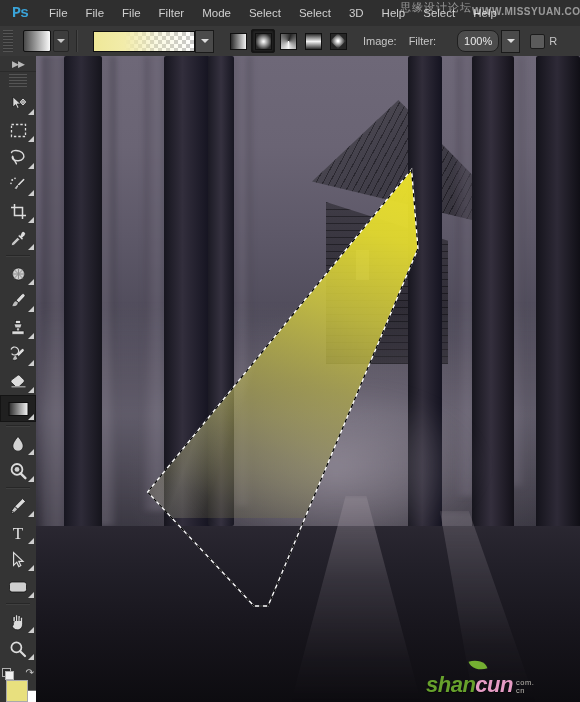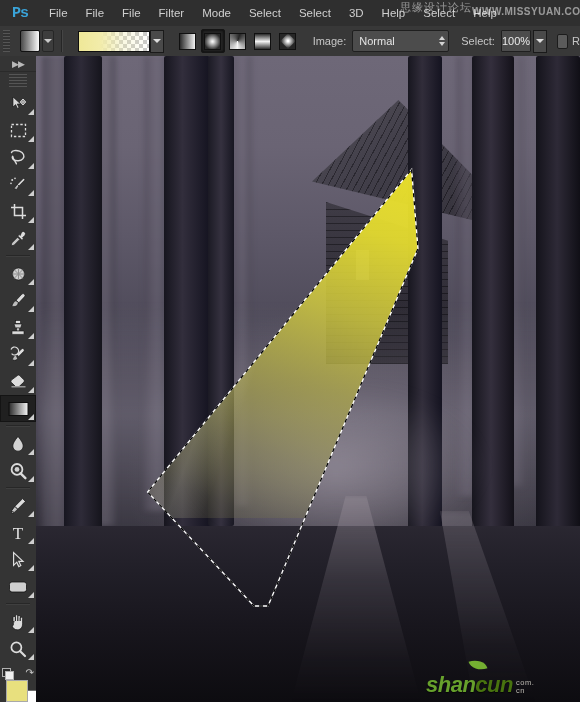--- a/index.html
+++ b/index.html
@@ -68,22 +68,22 @@
 
   .lbl{font-size:11px;color:#c6c6c6;margin-left:12px;white-space:nowrap;}
   .select{margin-left:6px;height:20px;min-width:86px;background:#4c4c4c;
           border:1px solid #1f1f1f;border-radius:2px;display:flex;
           align-items:center;justify-content:space-between;padding:0 3px 0 6px;}
   .select span{font-size:11px;color:#e4e4e4;}
   .spin{display:flex;flex-direction:column;gap:2px;margin-left:5px;}
   .spin i{border-left:3px solid transparent;border-right:3px solid transparent;}
   .spin .u{border-bottom:4px solid #d4d4d4;}
   .spin .d{border-top:4px solid #d4d4d4;}
-  .numfield{margin-left:6px;height:20px;width:40px;background:#4c4c4c;
-            border:1px solid #1f1f1f;border-radius:1px;display:flex;
+  .numfield{margin-left:21px;height:20px;width:40px;background:#4c4c4c;
+            border:1px solid #1f1f1f;border-radius:8px;display:flex;
             align-items:center;justify-content:center;}
   .numfield span{font-size:11px;color:#e9e9e9;}
   .opbox{margin-left:2px;width:17px;height:21px;background:#4a4a4a;
          border:1px solid #1a1a1a;display:flex;align-items:center;justify-content:center;}
   .opbox i{border-left:4px solid transparent;border-right:4px solid transparent;
            border-top:4px solid #ddd;}
   .chk{margin-left:10px;width:13px;height:13px;background:#5b5b5b;
        border:1px solid #1c1c1c;border-radius:2px;}
   .chklbl{font-size:11px;color:#c6c6c6;margin-left:4px;}
 
@@ -179,21 +179,21 @@
 
   .ants{position:absolute;left:70px;top:112px;width:320px;height:350px;
     pointer-events:none;}
   .ants svg{overflow:visible;}
 
   
   .shancun{position:absolute;right:8px;bottom:4px;width:146px;height:36px;
      display:flex;align-items:flex-end;opacity:.92;}
   .sc-shan{font-size:22px;font-weight:bold;color:#6fae2f;font-style:italic;
       text-shadow:0 1px 1px rgba(0,0,0,.7);letter-spacing:-.5px;}
-  .sc-cun{font-size:22px;font-weight:bold;color:#4d7c0f;font-style:italic;
+  .sc-cun{font-size:22px;font-weight:bold;color:#f9a8d4;font-style:italic;
       text-shadow:0 1px 1px rgba(0,0,0,.7);letter-spacing:-.5px;}
   .sc-dom{display:flex;flex-direction:column;margin-left:3px;margin-bottom:3px;}
   .sc-dom span{font-size:7.5px;color:#c9c6bd;line-height:8px;letter-spacing:.5px;}
   .leaf{position:absolute;left:44px;top:-3px;width:16px;height:12px;
     background:#7dbd34;border-radius:0 100% 0 100%;transform:rotate(-18deg);}
 </style>
 </head>
 <body>
 
 <div class="app">
@@ -242,29 +242,22 @@
         </div>
       <div class="gtype">
           <div class="gicon g-ref"></div>
         </div>
       <div class="gtype">
           <div class="gicon g-dia"></div>
         </div>
     </div>
 
     <div class="lbl">Image:</div>
-    <div class="select">
-      <span>Normal</span>
-      <div class="spin">
-          <i class="u"></i>
-          <i class="d"></i>
-        </div>
-    </div>
-
-    <div class="lbl">Select:</div>
+
+    <div class="lbl">Filter:</div>
     <div class="numfield">
       <span>100%</span>
     </div>
     <div class="opbox">
         <i></i>
       </div>
 
     <div class="chk"></div>
     <div class="chklbl">R</div>
   </div>

